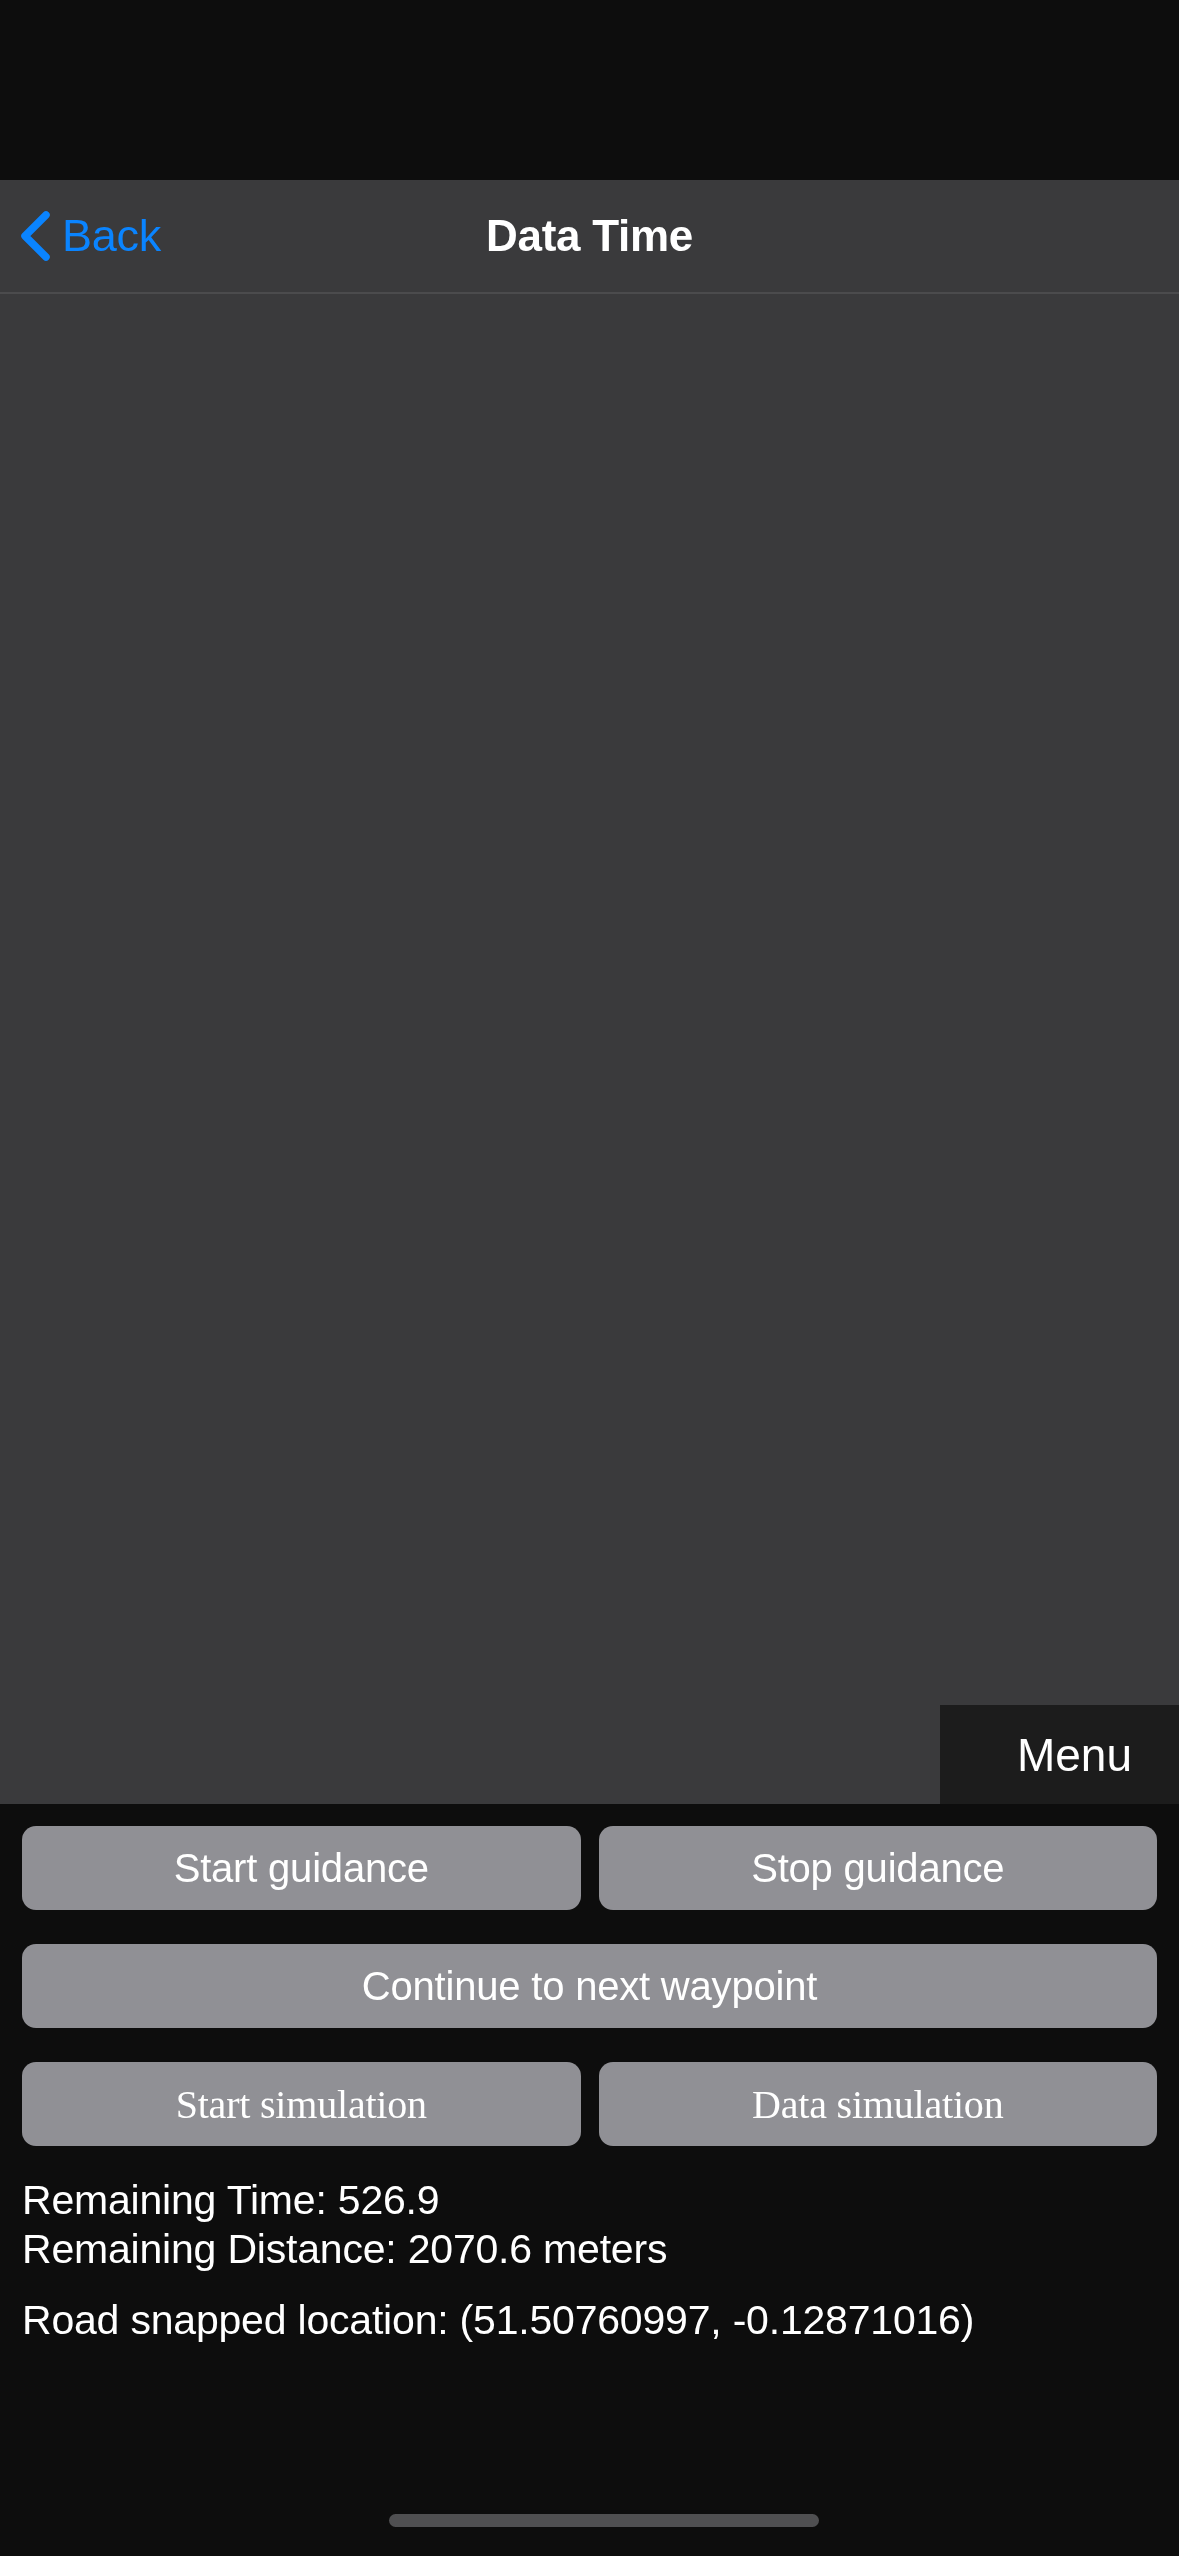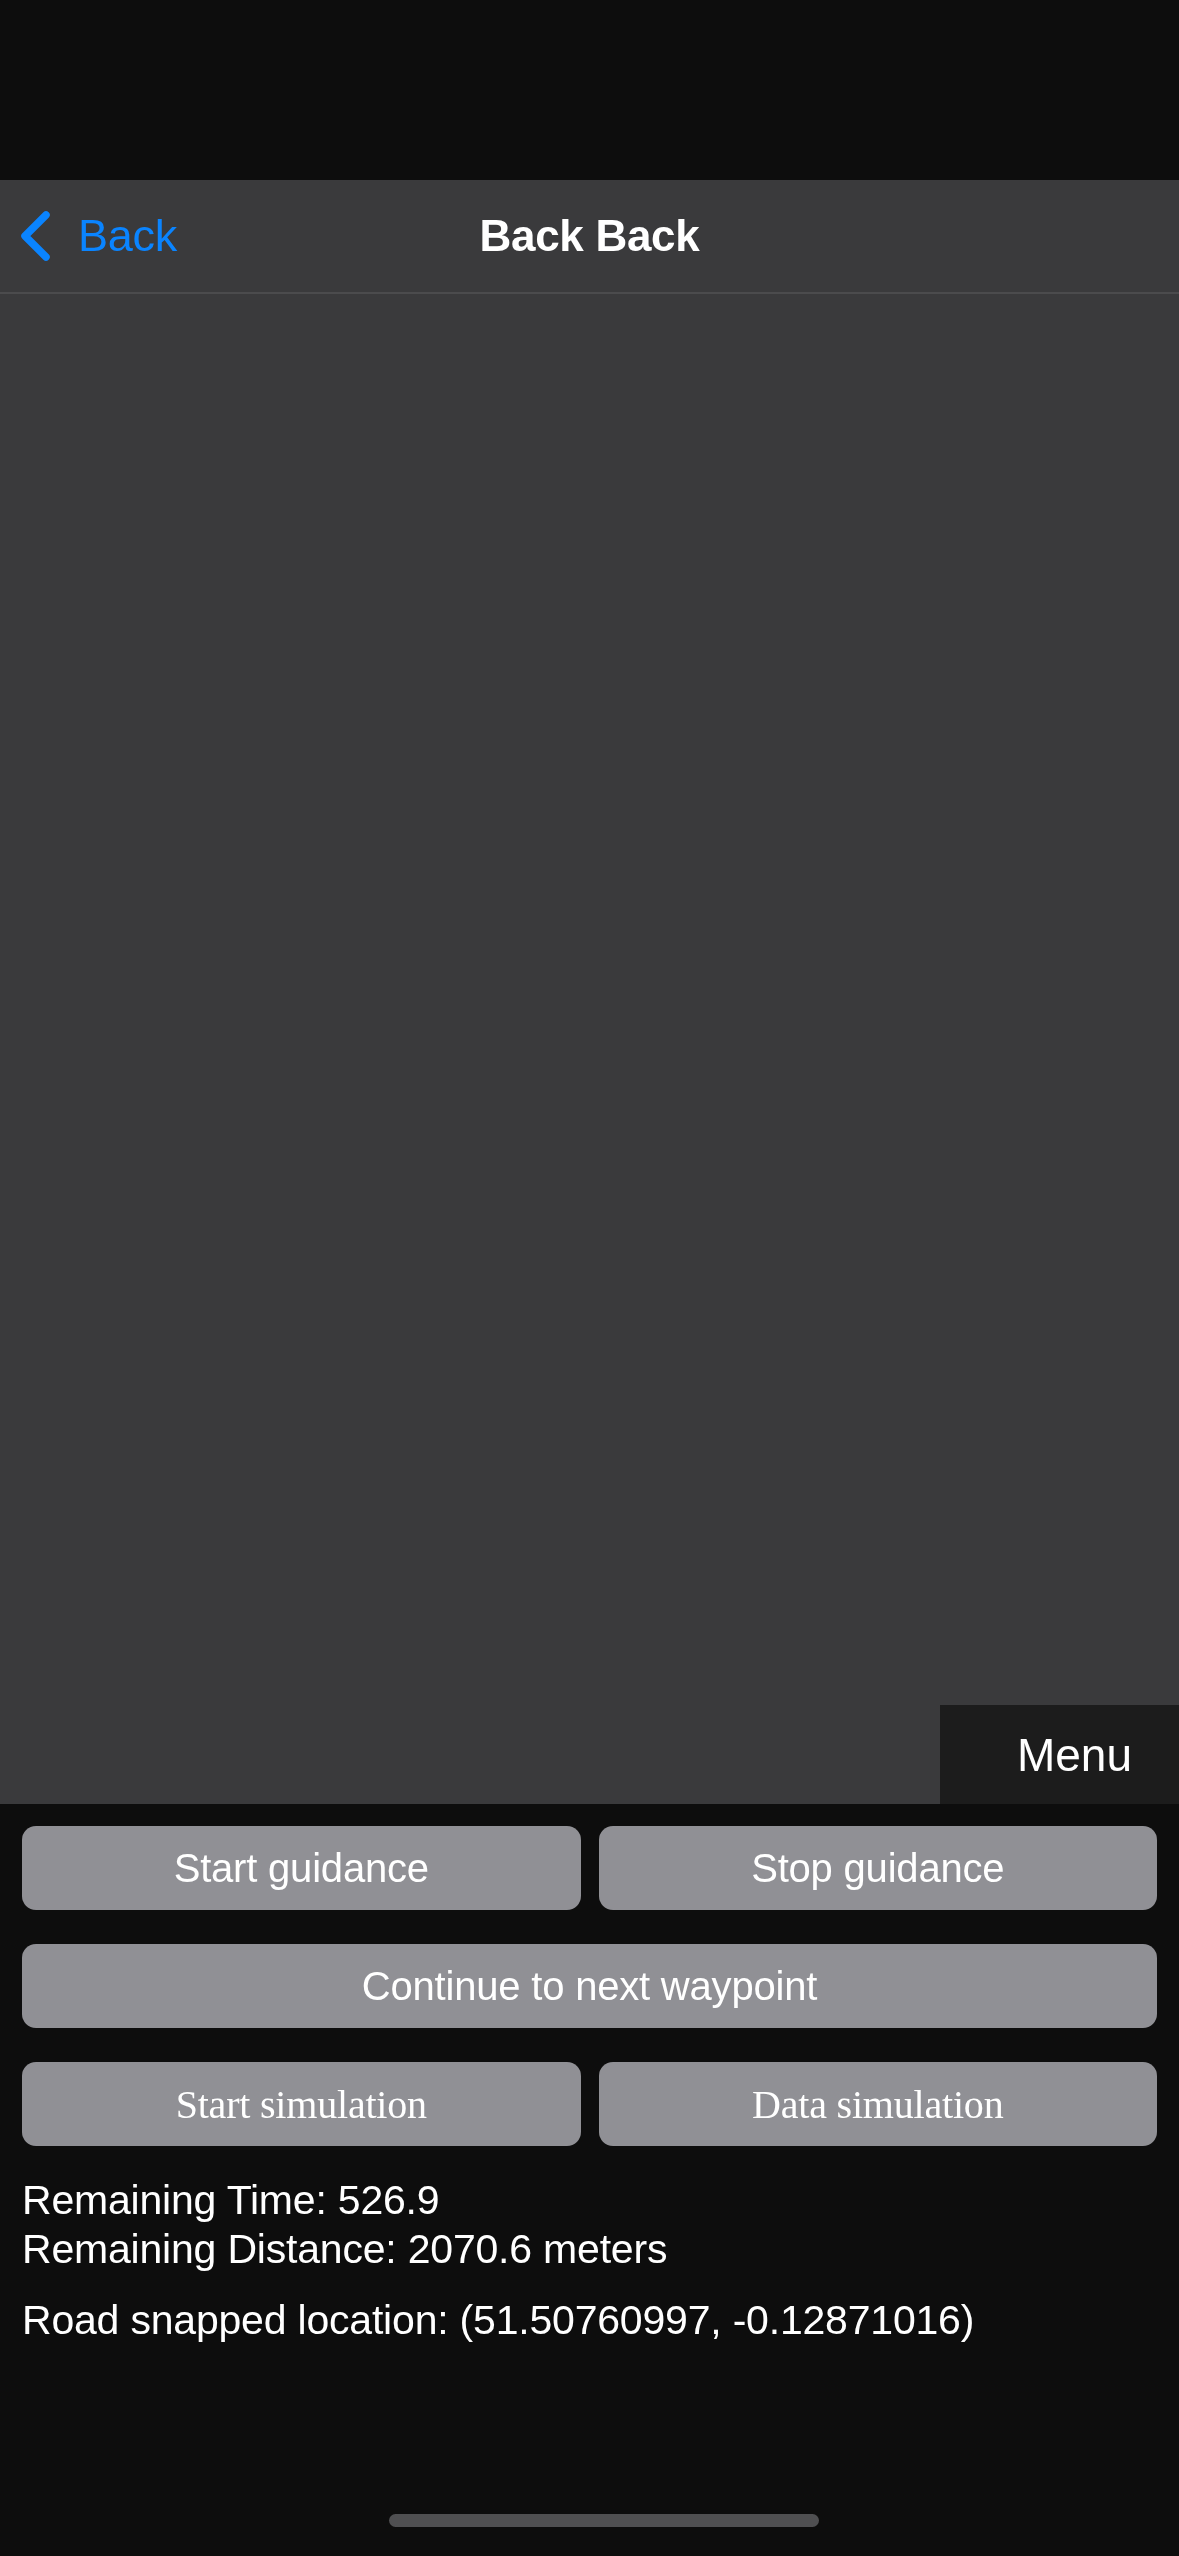--- a/index.html
+++ b/index.html
@@ -82,21 +82,21 @@
     background: #3a3a3c;
     border-bottom: 2px solid #4b4b4d;
   }
   #back-button {
     position: absolute;
     left: 18px;
     top: 0;
     height: 112px;
     display: flex;
     align-items: center;
-    gap: 26px;
+    gap: 10px;
     cursor: pointer;
   }
   #back-chevron { width: 34px; height: 50px; display:block; }
   #back-label {
     color: #0a84ff;
     font-size: 45px;
     letter-spacing: -0.3px;
   }
   #nav-title {
     position: absolute;
@@ -195,21 +195,21 @@
     border-radius: 7px;
   }
 </style>
 </head>
 <body>
 
 <div id="phone">
 
 
   <div id="nav-bar">
-    <div id="nav-title">Back Back</div>
+    <div id="nav-title">Data Time</div>
     <div id="back-button">
       <span>
         <svg id="back-chevron" viewBox="0 0 34 50" aria-hidden="true">
           <polyline points="28,4 7,25 28,46" fill="none" stroke="#0a84ff" stroke-width="7.5" stroke-linecap="round" stroke-linejoin="round"></polyline>
         </svg>
       </span>
       <span id="back-label">Back</span>
     </div>
   </div>
 

